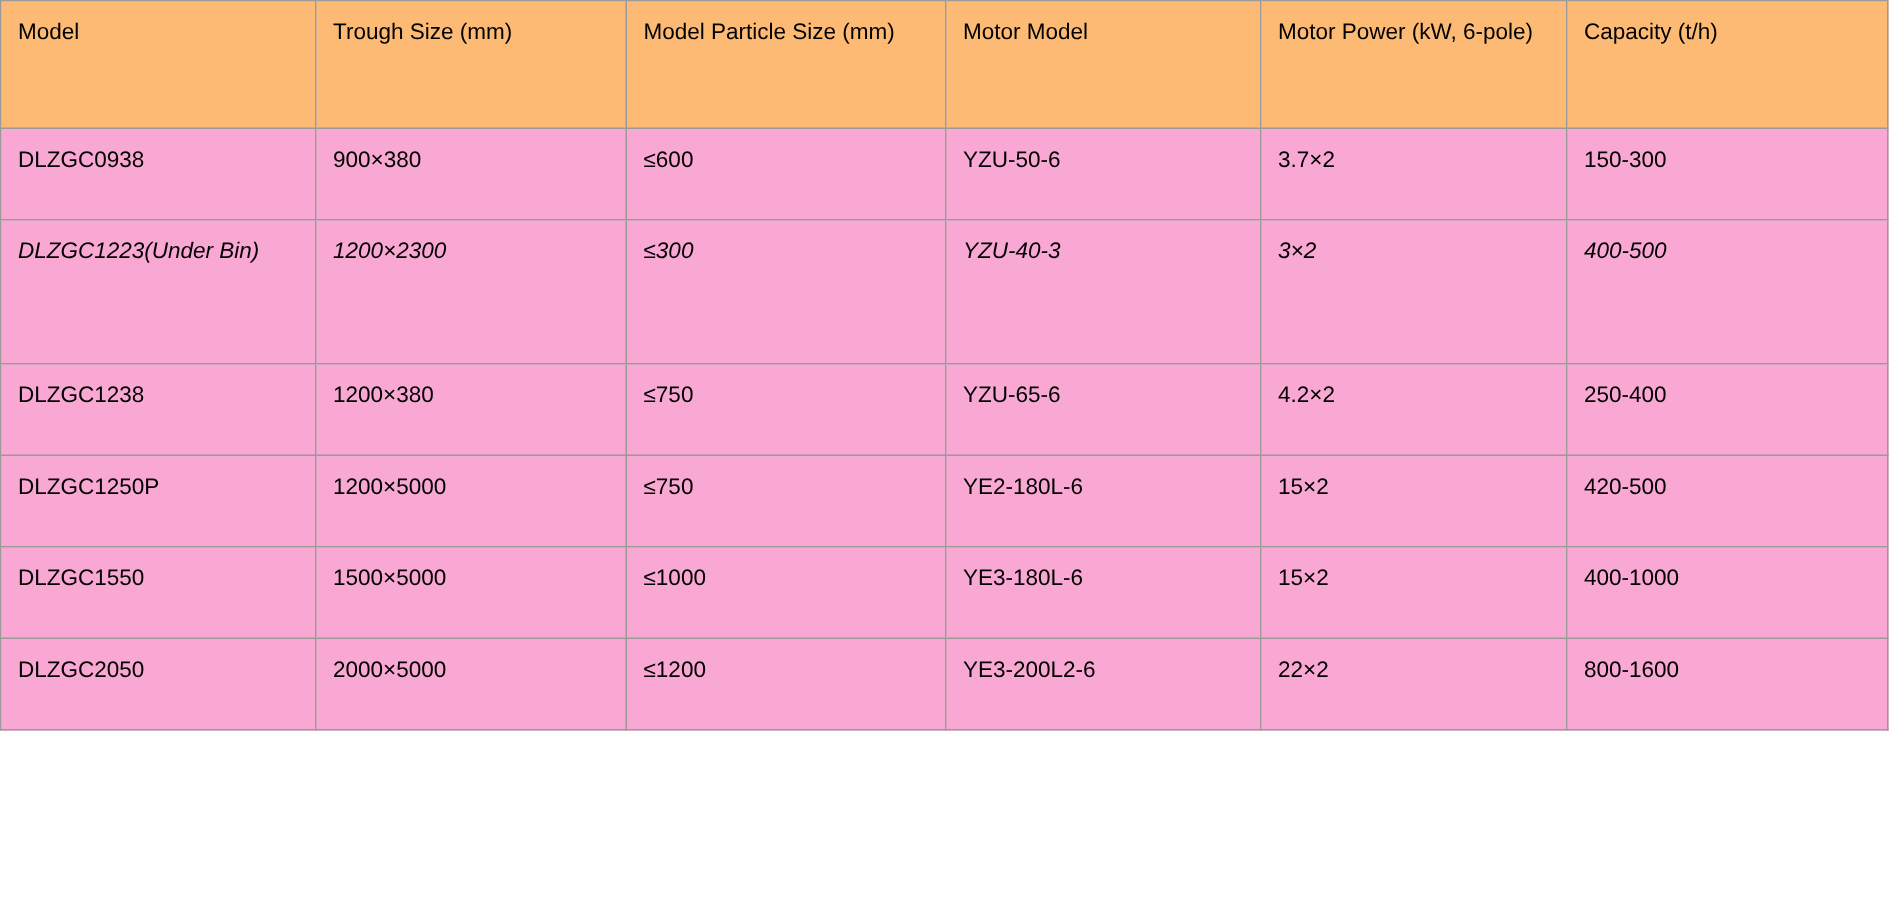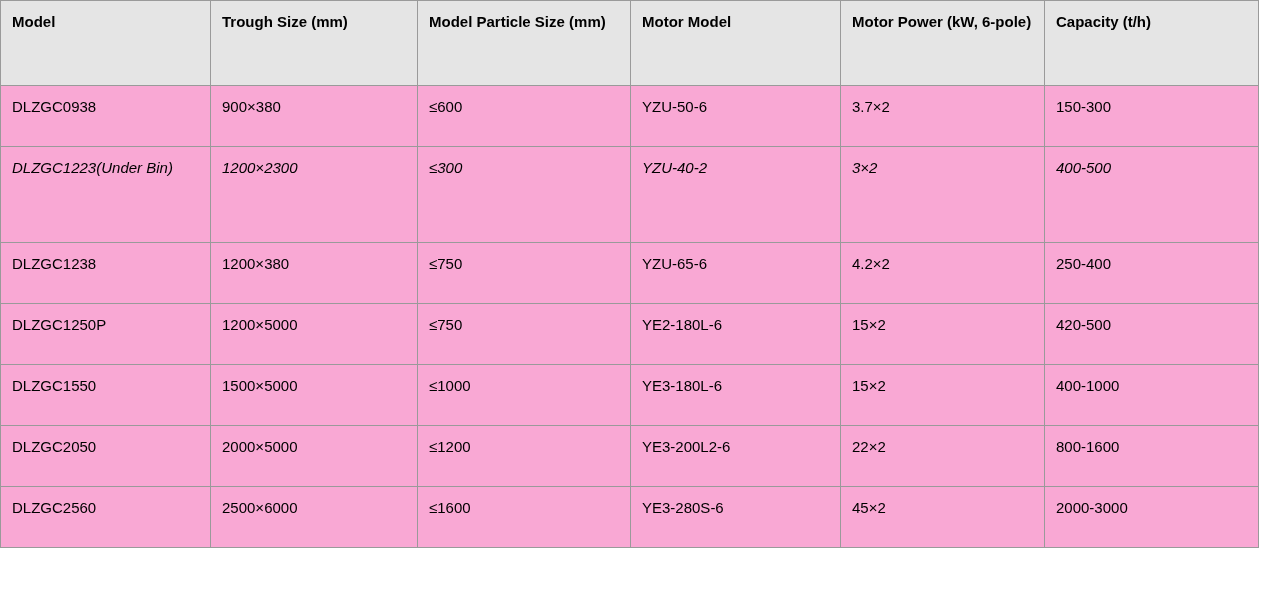--- a/index.html
+++ b/index.html
@@ -30,23 +30,22 @@
   #spec-table th,
   #spec-table td {
     border: 1px solid #9a9a9a;
     text-align: left;
     vertical-align: top;
     padding: 10px 12px 10px 11px;
     line-height: 1.45;
     font-weight: normal;
   }
   #spec-table thead th {
-    background: #e5e5e5;
+    background: #fdba74;
     height: 64px;
-    font-weight: bold;
   }
   #spec-table tbody td {
     background: #f9a8d4;
     height: 40px;
   }
   #spec-table tbody tr.tall td {
     height: 75px;
     font-style: italic;
   }
 </style>
@@ -78,21 +77,21 @@
       <td>900×380</td>
       <td>≤600</td>
       <td>YZU-50-6</td>
       <td>3.7×2</td>
       <td>150-300</td>
     </tr>
     <tr class="tall">
       <td>DLZGC1223(Under Bin)</td>
       <td>1200×2300</td>
       <td>≤300</td>
-      <td>YZU-40-2</td>
+      <td>YZU-40-3</td>
       <td>3×2</td>
       <td>400-500</td>
     </tr>
     <tr>
       <td>DLZGC1238</td>
       <td>1200×380</td>
       <td>≤750</td>
       <td>YZU-65-6</td>
       <td>4.2×2</td>
       <td>250-400</td>
@@ -114,22 +113,14 @@
       <td>400-1000</td>
     </tr>
     <tr>
       <td>DLZGC2050</td>
       <td>2000×5000</td>
       <td>≤1200</td>
       <td>YE3-200L2-6</td>
       <td>22×2</td>
       <td>800-1600</td>
     </tr>
-    <tr>
-      <td>DLZGC2560</td>
-      <td>2500×6000</td>
-      <td>≤1600</td>
-      <td>YE3-280S-6</td>
-      <td>45×2</td>
-      <td>2000-3000</td>
-    </tr>
   </tbody>
 </table>
 
 </body></html>

